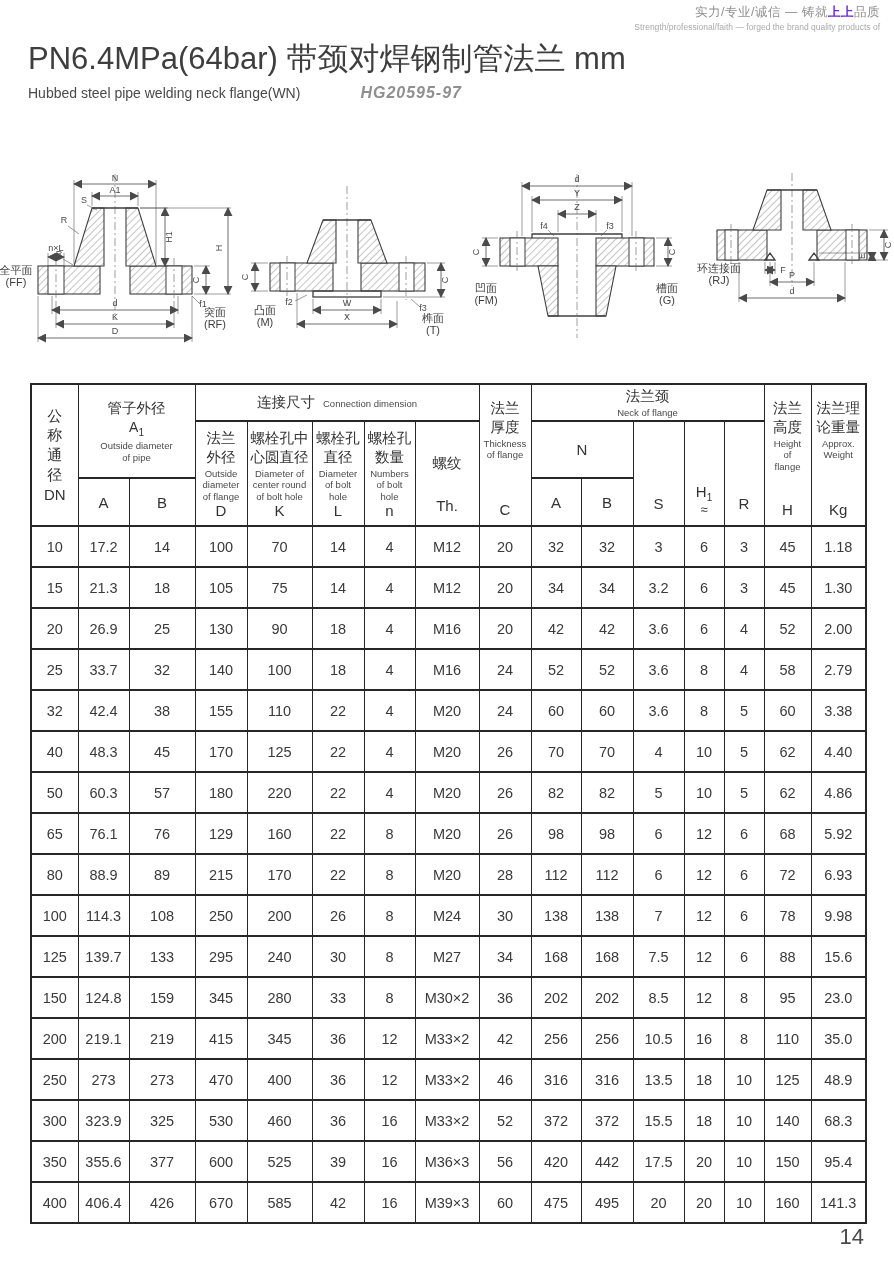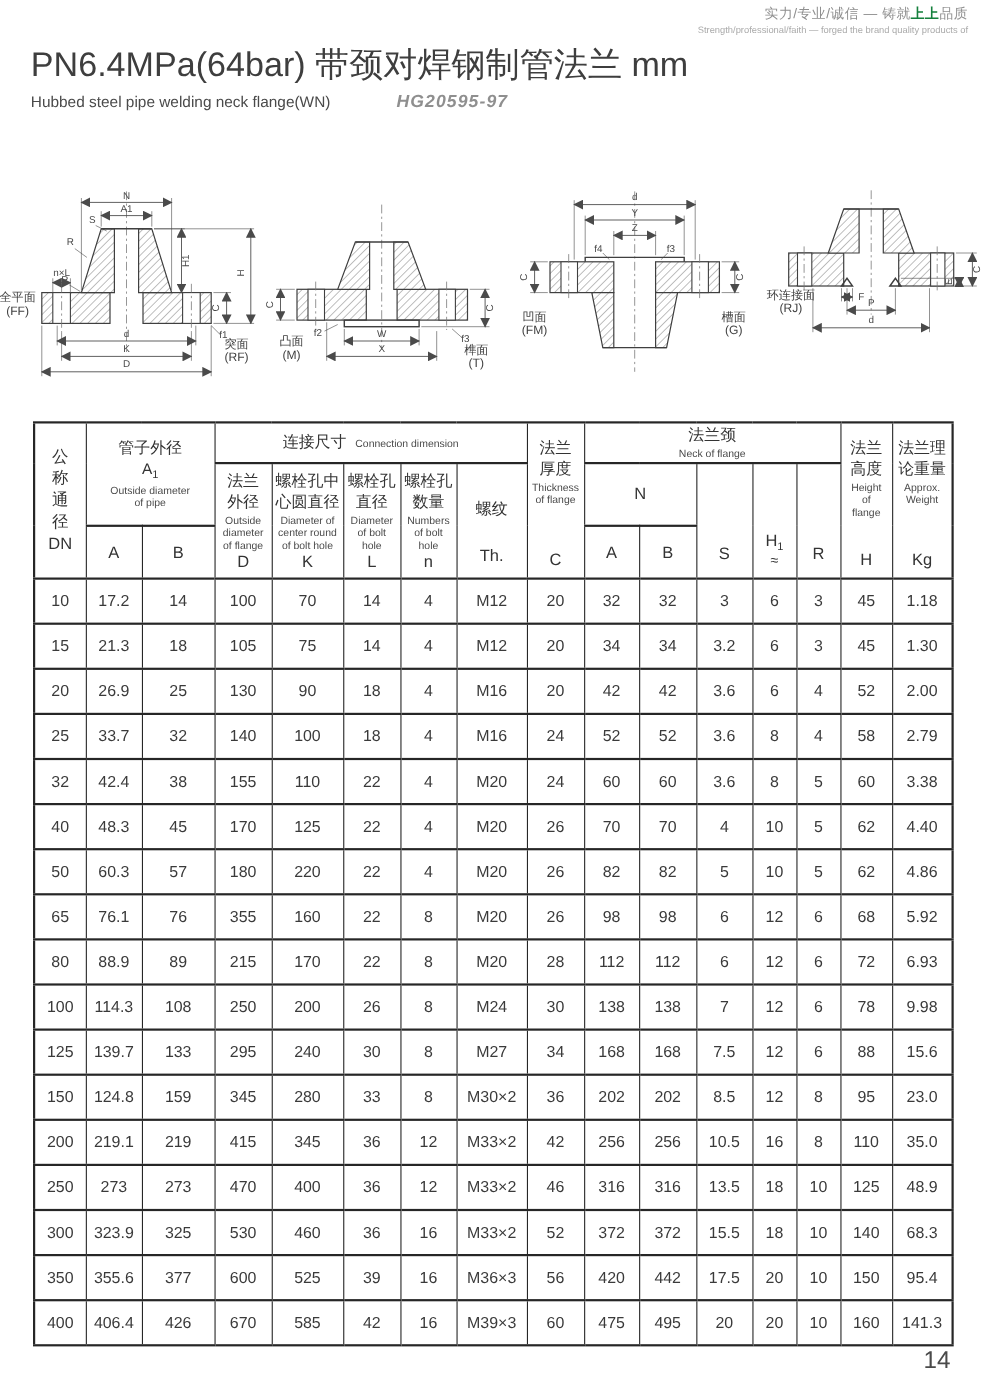--- a/index.html
+++ b/index.html
@@ -4,21 +4,21 @@
 <style>
   html,body { margin:0; padding:0; }
   body {
     width:894px; height:1261px; position:relative; background:#ffffff;
     font-family:"Liberation Sans","DejaVu Sans",sans-serif; color:#3b3b3b;
     overflow:hidden;
   }
   
   .top-right { position:absolute; top:4px; right:14px; text-align:right; }
   .slogan-zh { font-size:12.5px; color:#8f8f8f; letter-spacing:.5px; }
-  .slogan-zh b { color:#15803d; }
+  .slogan-zh b { color:#6d28d9; }
   .slogan-en { font-size:8.5px; color:#aaaaaa; margin-top:1px; }
   .website { font-size:22px; color:#45b5e5; font-style:italic; font-weight:600; margin-top:4px; letter-spacing:.5px; }
   
   .title { position:absolute; left:28px; top:38px; font-size:31px; color:#3e3e3e; white-space:nowrap; font-weight:400; }
   .subtitle-row { position:absolute; left:28px; top:84px; width:720px; display:flex; align-items:baseline; }
   .subtitle { font-size:14px; color:#4a4a4a; }
   .standard { font-size:16px; font-weight:bold; font-style:italic; color:#8f8f8f; letter-spacing:1px; margin-left:60px; }
   
   .drawings { position:absolute; top:168px; left:0; width:894px; display:flex; align-items:flex-start; }
   .panel { flex:none; }
@@ -596,21 +596,21 @@
         <td>5</td>
         <td>10</td>
         <td>5</td>
         <td>62</td>
         <td>4.86</td>
       </tr>
       <tr>
         <td>65</td>
         <td>76.1</td>
         <td>76</td>
-        <td>355</td>
+        <td>129</td>
         <td>160</td>
         <td>22</td>
         <td>8</td>
         <td>M20</td>
         <td>26</td>
         <td>98</td>
         <td>98</td>
         <td>6</td>
         <td>12</td>
         <td>6</td>

